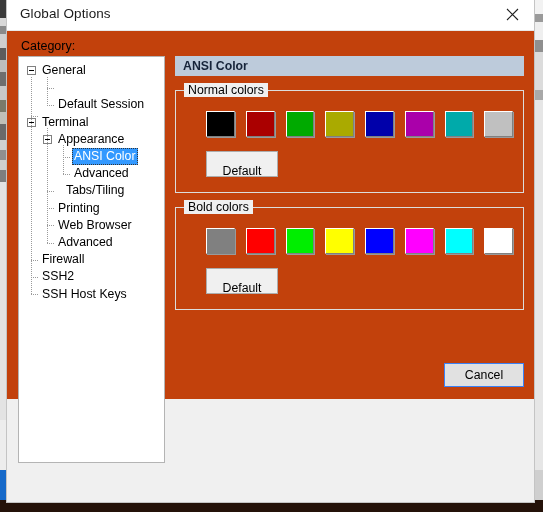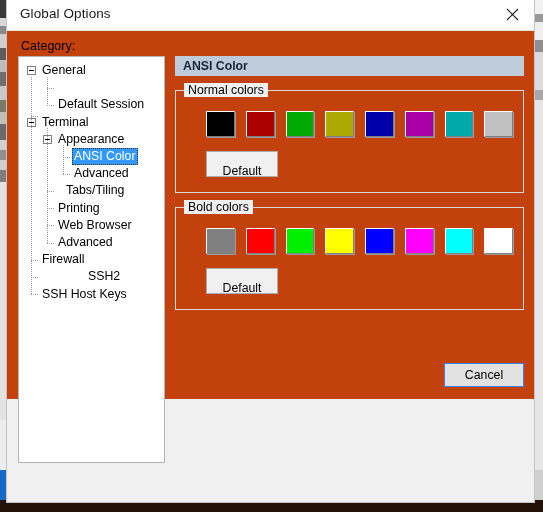--- a/index.html
+++ b/index.html
@@ -335,21 +335,21 @@
         </div>
         <div class="tree-row" style="position: absolute; left: 0px; right: 0px; top: 159.8px;">
           <span class="tree-label" style="position: absolute; left: 37px;">Web Browser</span>
         </div>
         <div class="tree-row" style="position: absolute; left: 0px; right: 0px; top: 177px;">
           <span class="tree-label" style="position: absolute; left: 37px;">Advanced</span>
         </div>
         <div class="tree-row" style="position: absolute; left: 0px; right: 0px; top: 194.2px;">
           <span class="tree-label" style="position: absolute; left: 21px;">Firewall</span>
         </div>
-        <div class="tree-row" style="position: absolute; left: 0px; right: 16px; top: 211.4px; margin-left: 46px;">
+        <div class="tree-row" style="position: absolute; left: 0px; right: 16px; top: 211.4px;">
           <span class="tree-label" style="position: absolute; left: 21px;">SSH2</span>
         </div>
         <div class="tree-row" style="position: absolute; left: 0px; right: 12px; top: 228.6px;">
           <span class="tree-label" style="position: absolute; left: 21px;">SSH Host Keys</span>
         </div>
         <div class="vline" style="left: 12px; top: 19.6px; height: 217.6px;"></div>
         <div class="hline" style="left: 12px; top: 202.8px; width: 8px;"></div>
         <div class="hline" style="left: 12px; top: 220px; width: 8px;"></div>
         <div class="hline" style="left: 12px; top: 237.2px; width: 8px;"></div>
         <div class="hline" style="left: 12px; top: 59.2px; width: 8px;"></div>

